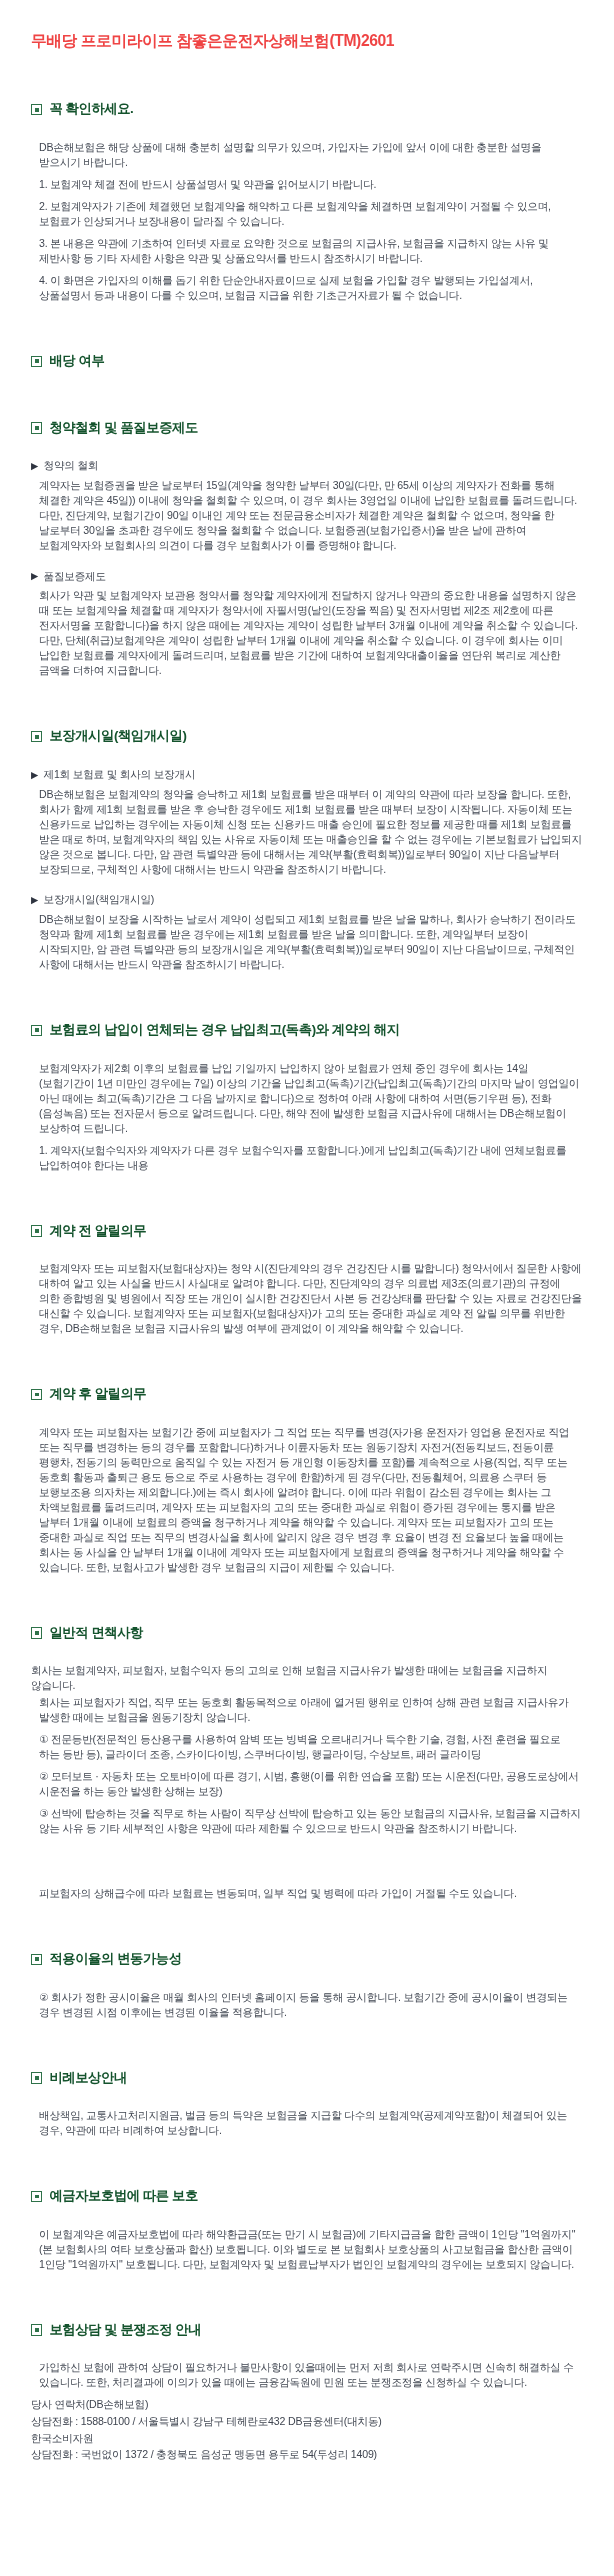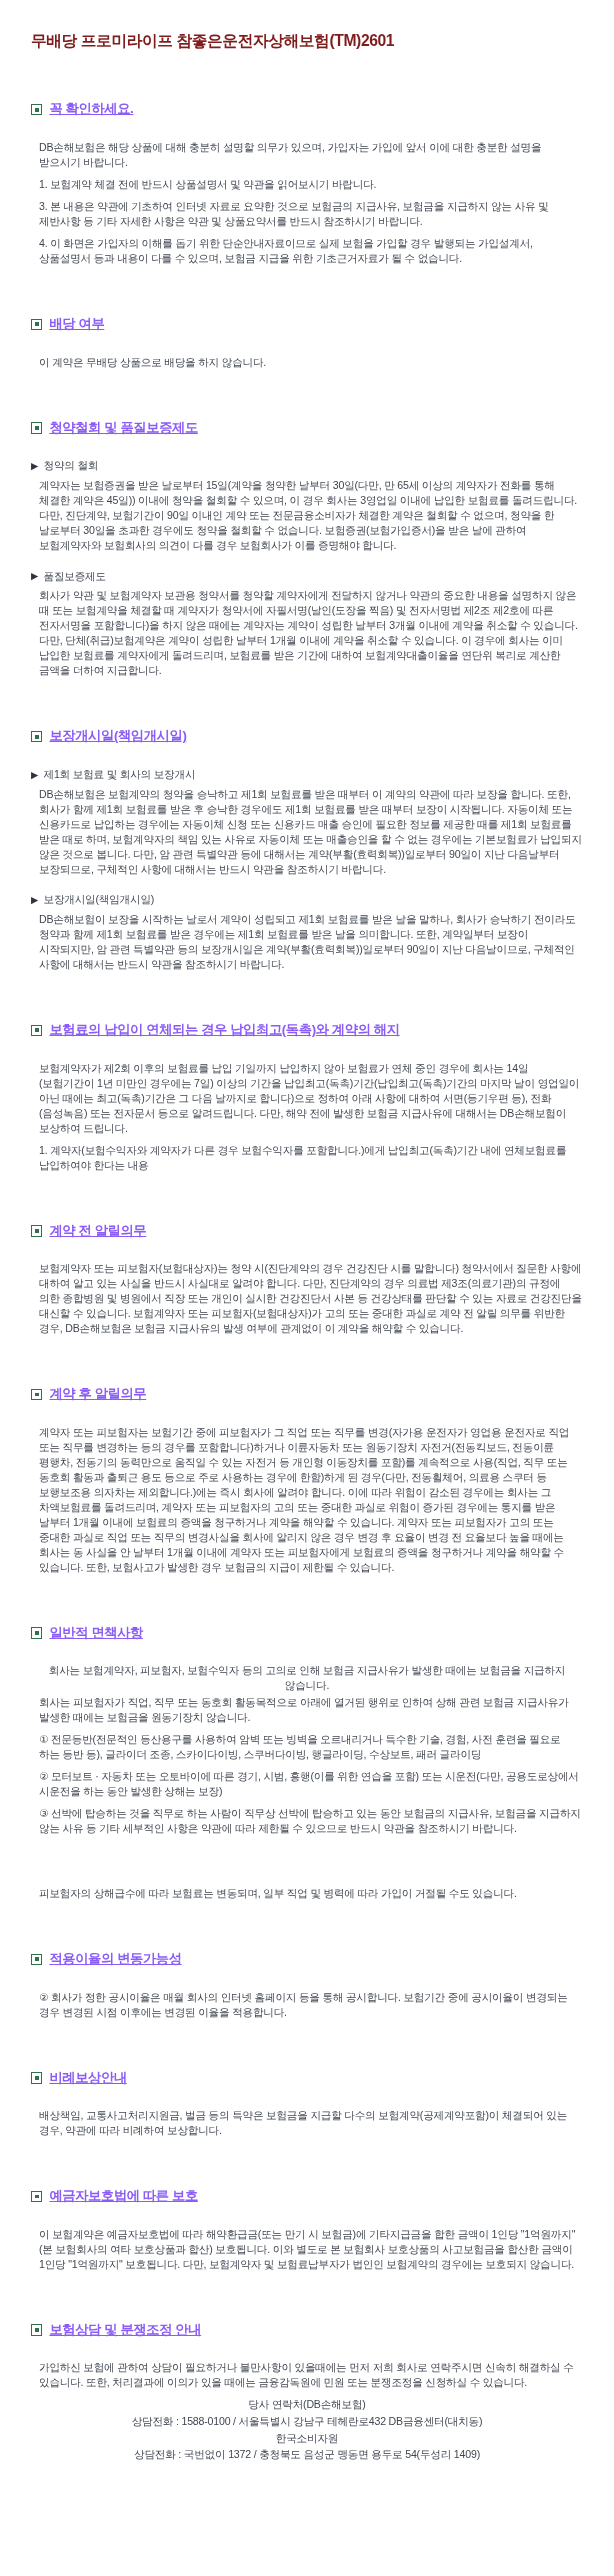--- a/index.html
+++ b/index.html
@@ -7,55 +7,54 @@
     width: 614px;
     min-height: 2576px;
     font-family: "Liberation Sans", "DejaVu Sans", sans-serif;
     color: #3f4550;
     -webkit-font-smoothing: antialiased;
   }
   .page { padding: 31px 31px 78px 31px; box-sizing: border-box; }
   .doc-title {
     font-size: 15.7px;
     font-weight: bold;
-    color: #7f1d1d;
+    color: #ef4444;
     letter-spacing: -0.4px;
     margin: 0;
     line-height: 1.3;
   }
   .sec { margin-top: 50px; }
   .sec-h {
     display: flex;
     align-items: center;
     margin: 0 0 22px 0;
     font-size: 13.3px;
     font-weight: bold;
-    color: #8b5cf6;
+    color: #14532d;
     letter-spacing: -0.4px;
     line-height: 1.25;
-    text-decoration: underline;
   }
   .sq {
     width: 9.4px; height: 9.4px;
     border: 1.6px solid #2e7249;
     display: inline-flex;
     align-items: center;
     justify-content: center;
     margin-right: 7px;
     flex: 0 0 auto;
   }
   .sq-in { width: 3.9px; height: 3.9px; background: #2e7249; }
   .body {
     font-size: 10.6px;
     line-height: 15px;
     margin: 0 0 7px 8px;
     letter-spacing: -0.2px;
     word-break: keep-all;
   }
-  .tight { margin: 0 0 1.6px 0; text-align: center; }
+  .tight { margin: 0 0 1.6px 0; }
   .sub {
     display: flex;
     align-items: center;
     margin: 15.7px 0 4.7px 0;
     font-size: 10.6px;
     line-height: 15px;
     color: #3f4550;
     letter-spacing: -0.2px;
   }
   .sub:first-of-type { margin-top: 6.3px; }
@@ -76,32 +75,32 @@
 
   <div class="sec">
     <h2 class="sec-h">
       <span class="sq">
           <span class="sq-in"></span>
         </span>
       <span>꼭 확인하세요.</span>
     </h2>
     <p class="body">DB손해보험은 해당 상품에 대해 충분히 설명할 의무가 있으며, 가입자는 가입에 앞서 이에 대한 충분한 설명을 받으시기 바랍니다.</p>
     <p class="body">1. 보험계약 체결 전에 반드시 상품설명서 및 약관을 읽어보시기 바랍니다.</p>
+    <p class="body">2. 보험계약자가 기존에 체결했던 보험계약을 해약하고 다른 보험계약을 체결하면 보험계약이 거절될 수 있으며, 보험료가 인상되거나 보장내용이 달라질 수 있습니다.</p>
     <p class="body">3. 본 내용은 약관에 기초하여 인터넷 자료로 요약한 것으로 보험금의 지급사유, 보험금을 지급하지 않는 사유 및 제반사항 등 기타 자세한 사항은 약관 및 상품요약서를 반드시 참조하시기 바랍니다.</p>
     <p class="body">4. 이 화면은 가입자의 이해를 돕기 위한 단순안내자료이므로 실제 보험을 가입할 경우 발행되는 가입설계서, 상품설명서 등과 내용이 다를 수 있으며, 보험금 지급을 위한 기초근거자료가 될 수 없습니다.</p>
   </div>
 
   <div class="sec">
     <h2 class="sec-h">
       <span class="sq">
           <span class="sq-in"></span>
         </span>
       <span>배당 여부</span>
     </h2>
-    <p class="body">이 계약은 무배당 상품으로 배당을 하지 않습니다.</p>
   </div>
 
   <div class="sec">
     <h2 class="sec-h">
       <span class="sq">
           <span class="sq-in"></span>
         </span>
       <span>청약철회 및 품질보증제도</span>
     </h2>
     <div class="sub">

